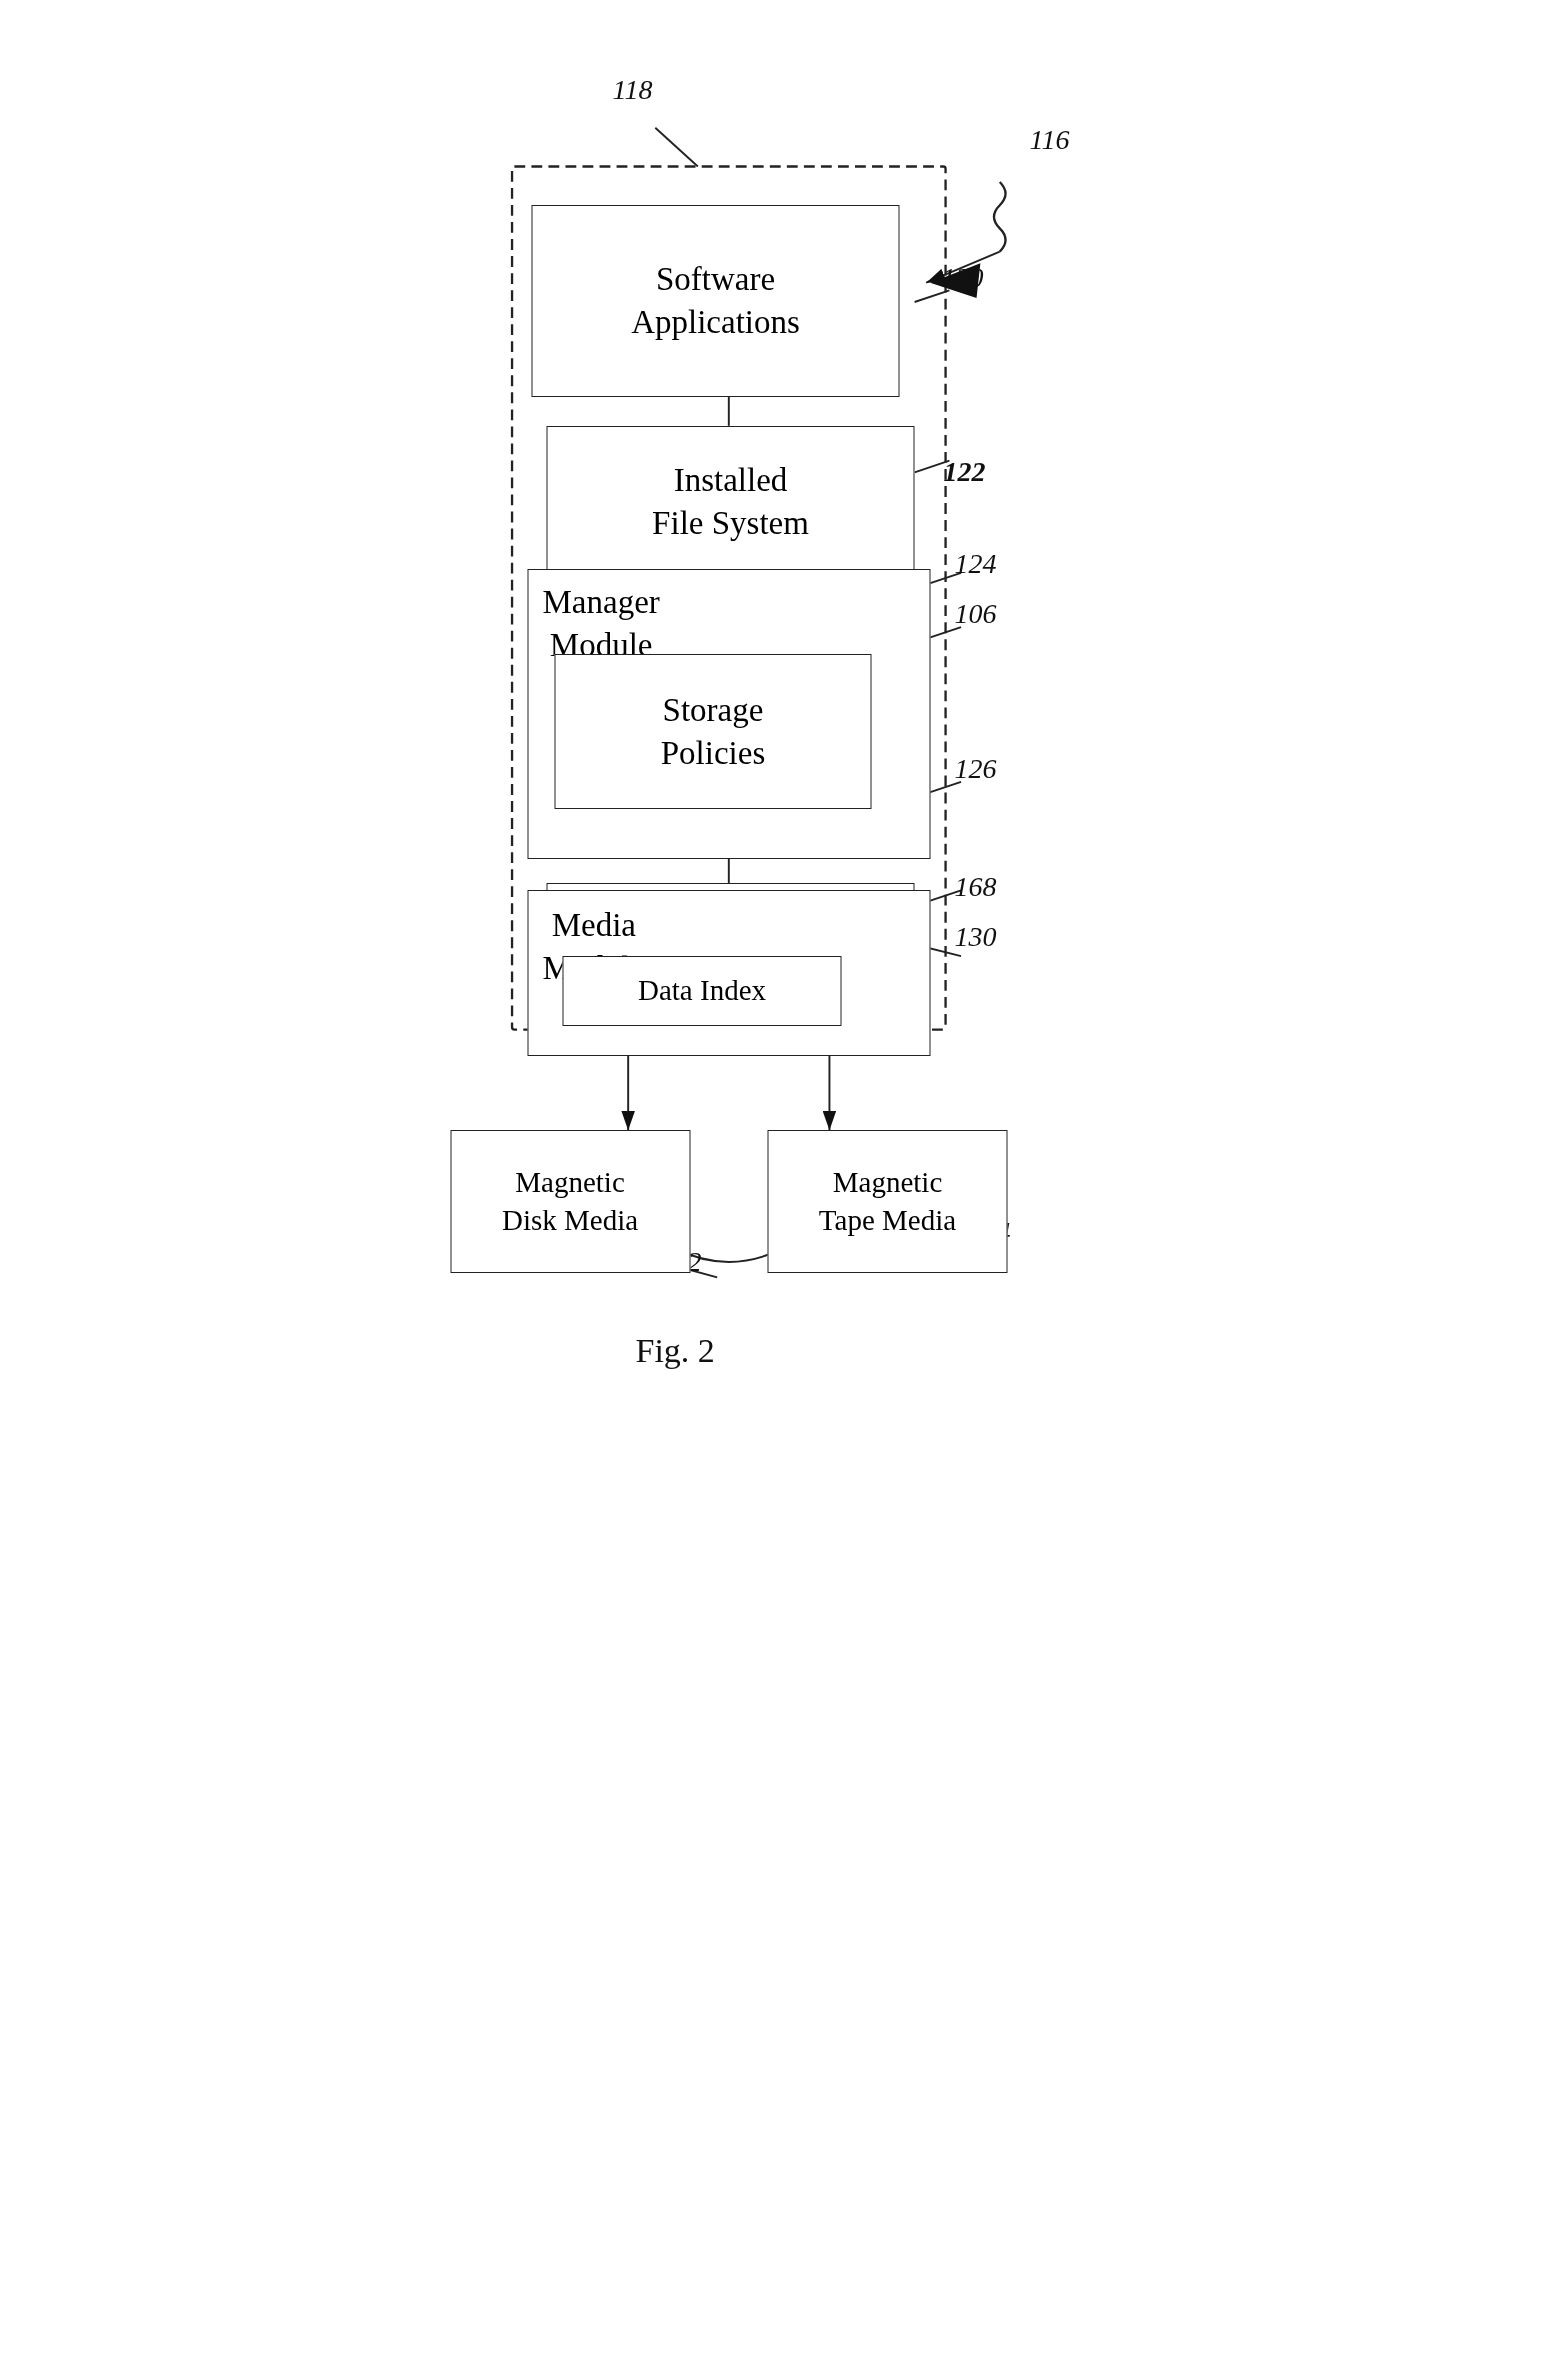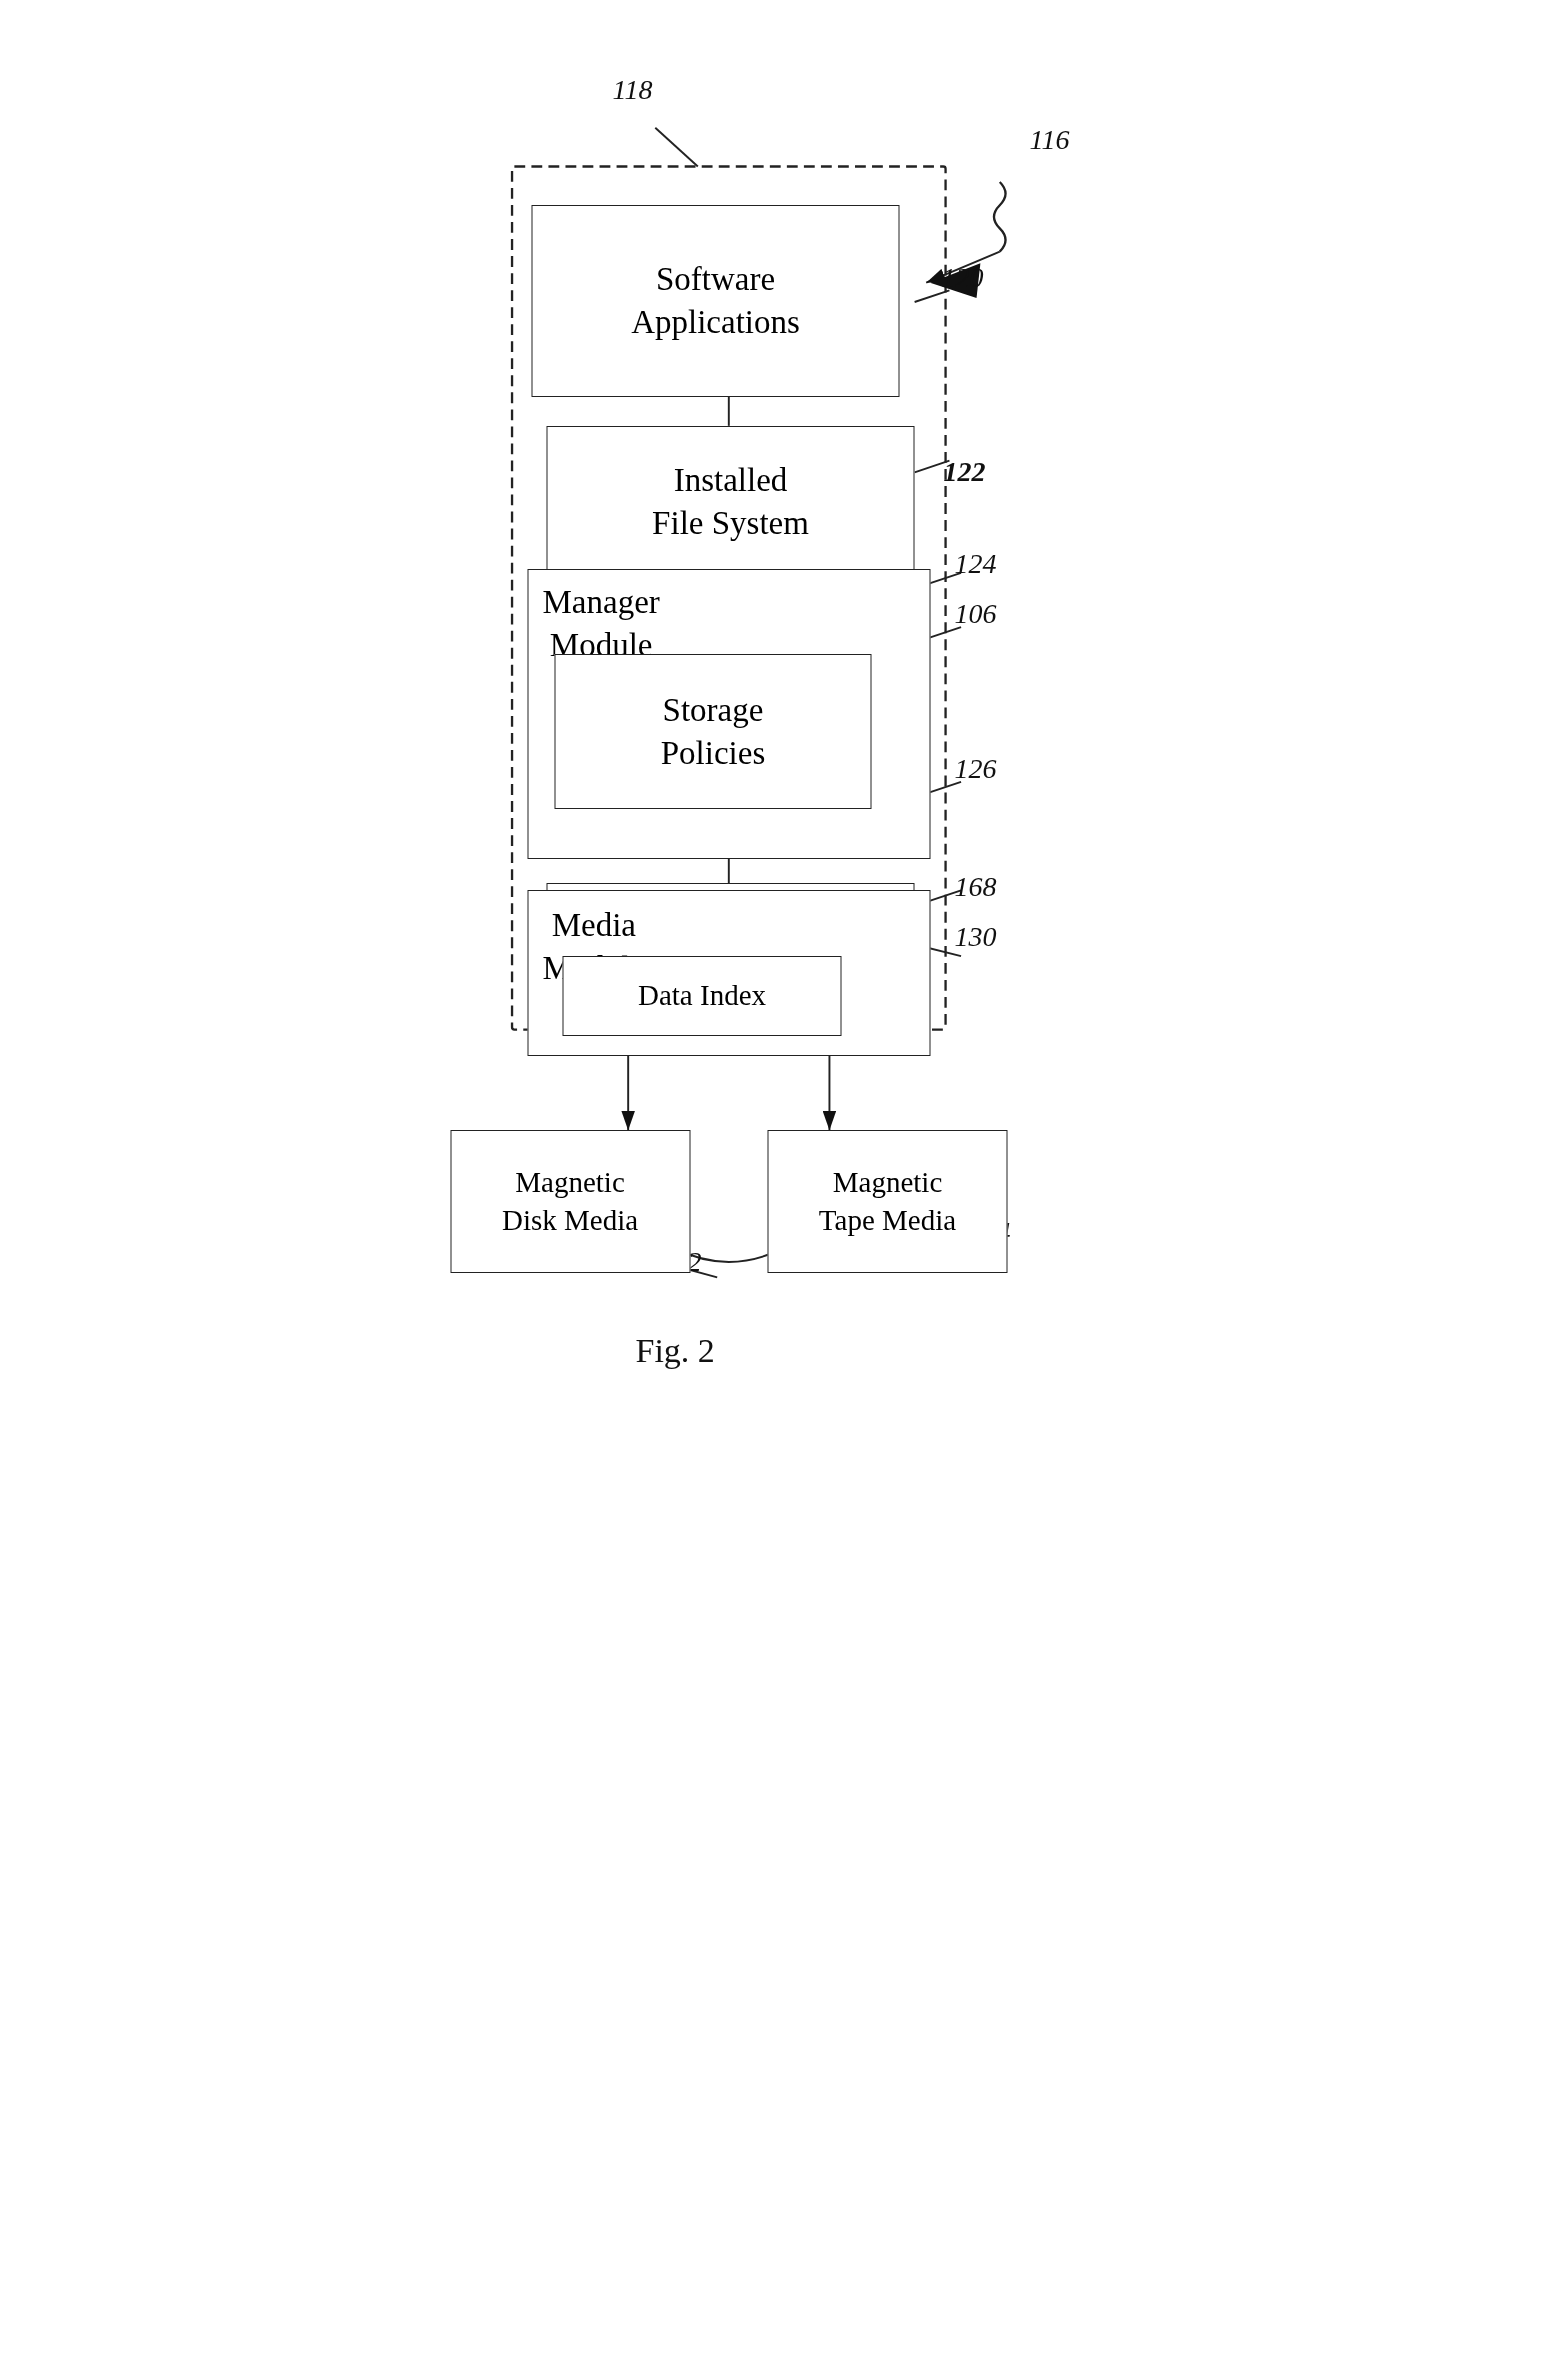--- a/index.html
+++ b/index.html
@@ -172,21 +172,21 @@
   <div class="block-box" style="top:821px; left:112px; width:368px; height:151px; font-size:33px;">
     <span style="white-space:pre-line;">Master
 Map</span>
   </div>
 
   <div class="block-box" style="top:828px; left:93px; width:403px; height:166px; font-size:33px; align-items:flex-start; justify-content:flex-start; padding: 13px 14px; position:absolute;">
     <span style="white-space:pre-line;">Media
 Module</span>
   </div>
 
-  <div class="block-box" style="top:894px; left:128px; width:279px; height:80px; font-size:29px;">
+  <div class="block-box" style="top:894px; left:128px; width:279px; height:70px; font-size:29px;">
     <span>Data Index</span>
   </div>
 
   <div class="block-box" style="top:1068px; left:15.5px; width:240px; height:143px; font-size:29px;">
     <span style="white-space:pre-line;">Magnetic
 Disk Media</span>
   </div>
 
   <div class="block-box" style="top:1068px; left:333px; width:240px; height:143px; font-size:29px;">
     <span style="white-space:pre-line;">Magnetic

